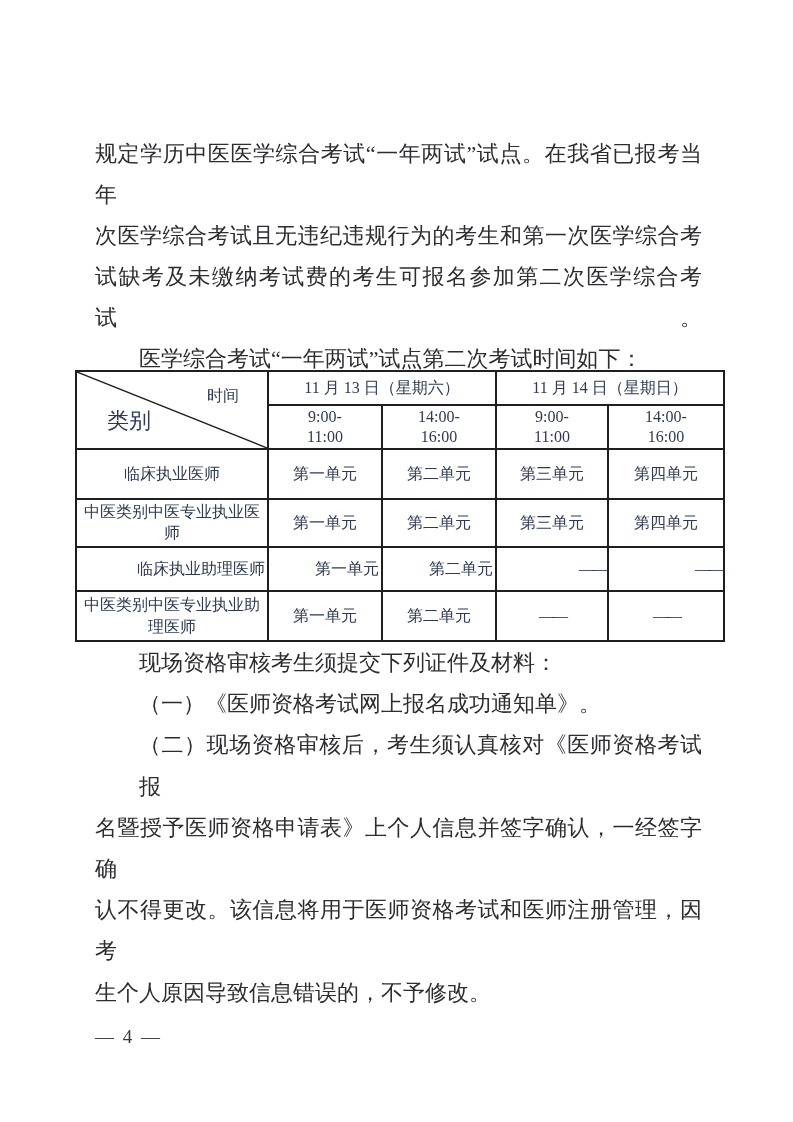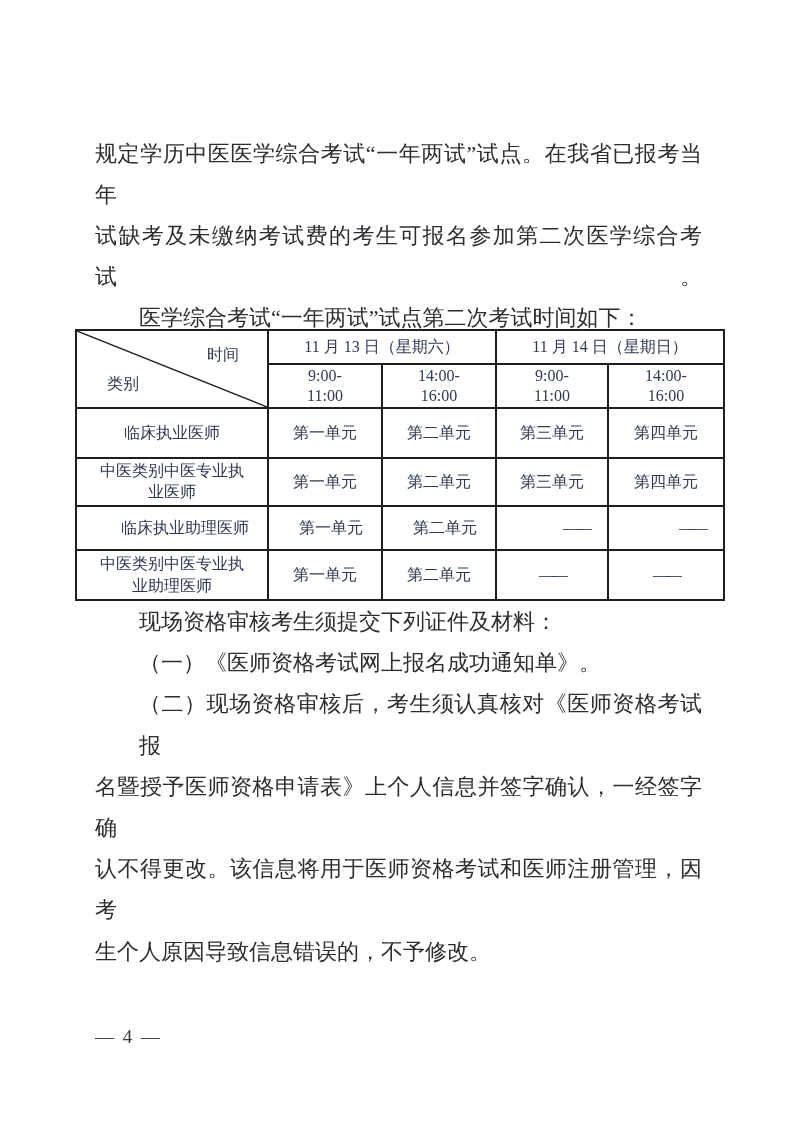--- a/index.html
+++ b/index.html
@@ -42,21 +42,21 @@
     margin-left:-20px;
     margin-top:-9px;
     color:var(--table-text);
   }
   table.sched td,table.sched th{
     border:2px solid var(--border);
     text-align:center;
     vertical-align:middle;
     font-weight:normal;
     font-size:16px;
-    padding:0 18px;
+    padding:0 2px;
     color:var(--table-text);
   }
   tr.date-row th{height:32px;}
   tr.time-row th{height:42px;white-space:pre-line;line-height:20px;}
   tr.data-row-1 td{height:48px;margin-left:40px;}
   tr.data-row-2 td{height:46px;}
   tr.data-row-3 td{height:42px;text-align:right;}
   tr.data-row-4 td{height:48px;line-height:22px;}
   td.cat{font-size:15px;}
   td.dash{letter-spacing:-3px;}
@@ -64,21 +64,21 @@
     position:relative;
     padding:0;
   }
   th.corner svg{position:absolute;inset:0;width:100%;height:100%;}
   .corner-time{
     position:absolute;top:14px;right:28px;
     font-size:16px;
   }
   .corner-cat{
     position:absolute;bottom:12px;left:30px;
-    font-size:16px;
+    font-size:22px;
   }
   
   .sec-heading{
     font-family:"Liberation Sans","DejaVu Sans",sans-serif;
     font-weight:bold;
     font-size:22px;
     line-height:34px;
     margin-top:8px;
     padding-left:44px;
     color:var(--heading-text);
@@ -93,20 +93,21 @@
     color:#3a3a3e;
   }
 </style>
 </head>
 <body>
 
 <div class="doc">
 
   <div>
     <div class="line full">规定学历中医医学综合考试“一年两试”试点。在我省已报考当年</div>
+    <div class="line full">次医学综合考试且无违纪违规行为的考生和第一次医学综合考</div>
     <div class="line full">试缺考及未缴纳考试费的考生可报名参加第二次医学综合考试。</div>
     <div class="line indent">医学综合考试“一年两试”试点第二次考试时间如下：</div>
   </div>
 
   <table class="sched">
     <colgroup>
       <col style="width:192px">
         <col style="width:114px">
         <col style="width:114px">
         <col style="width:112px">

